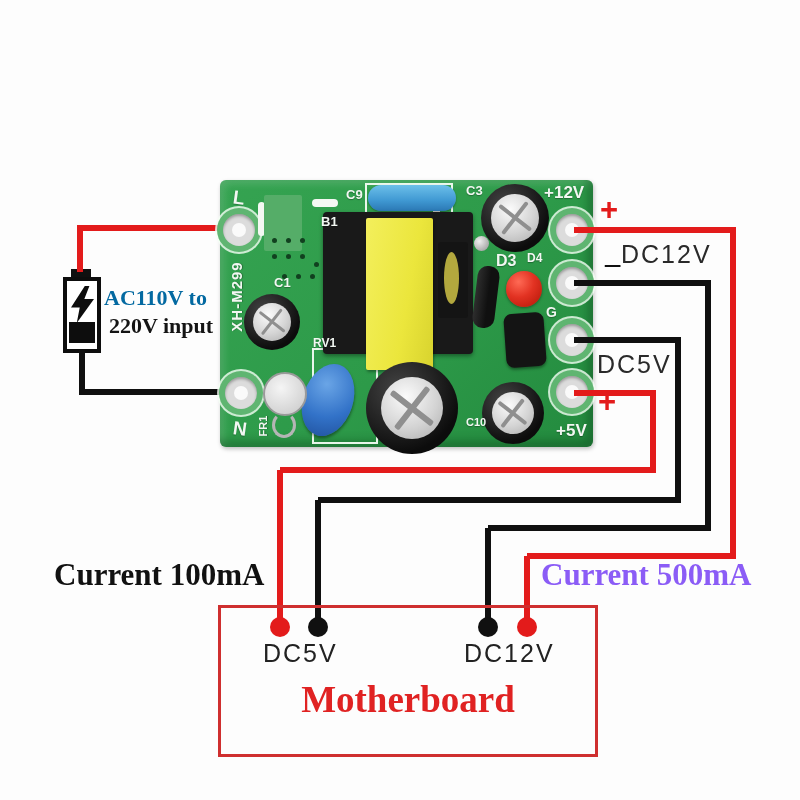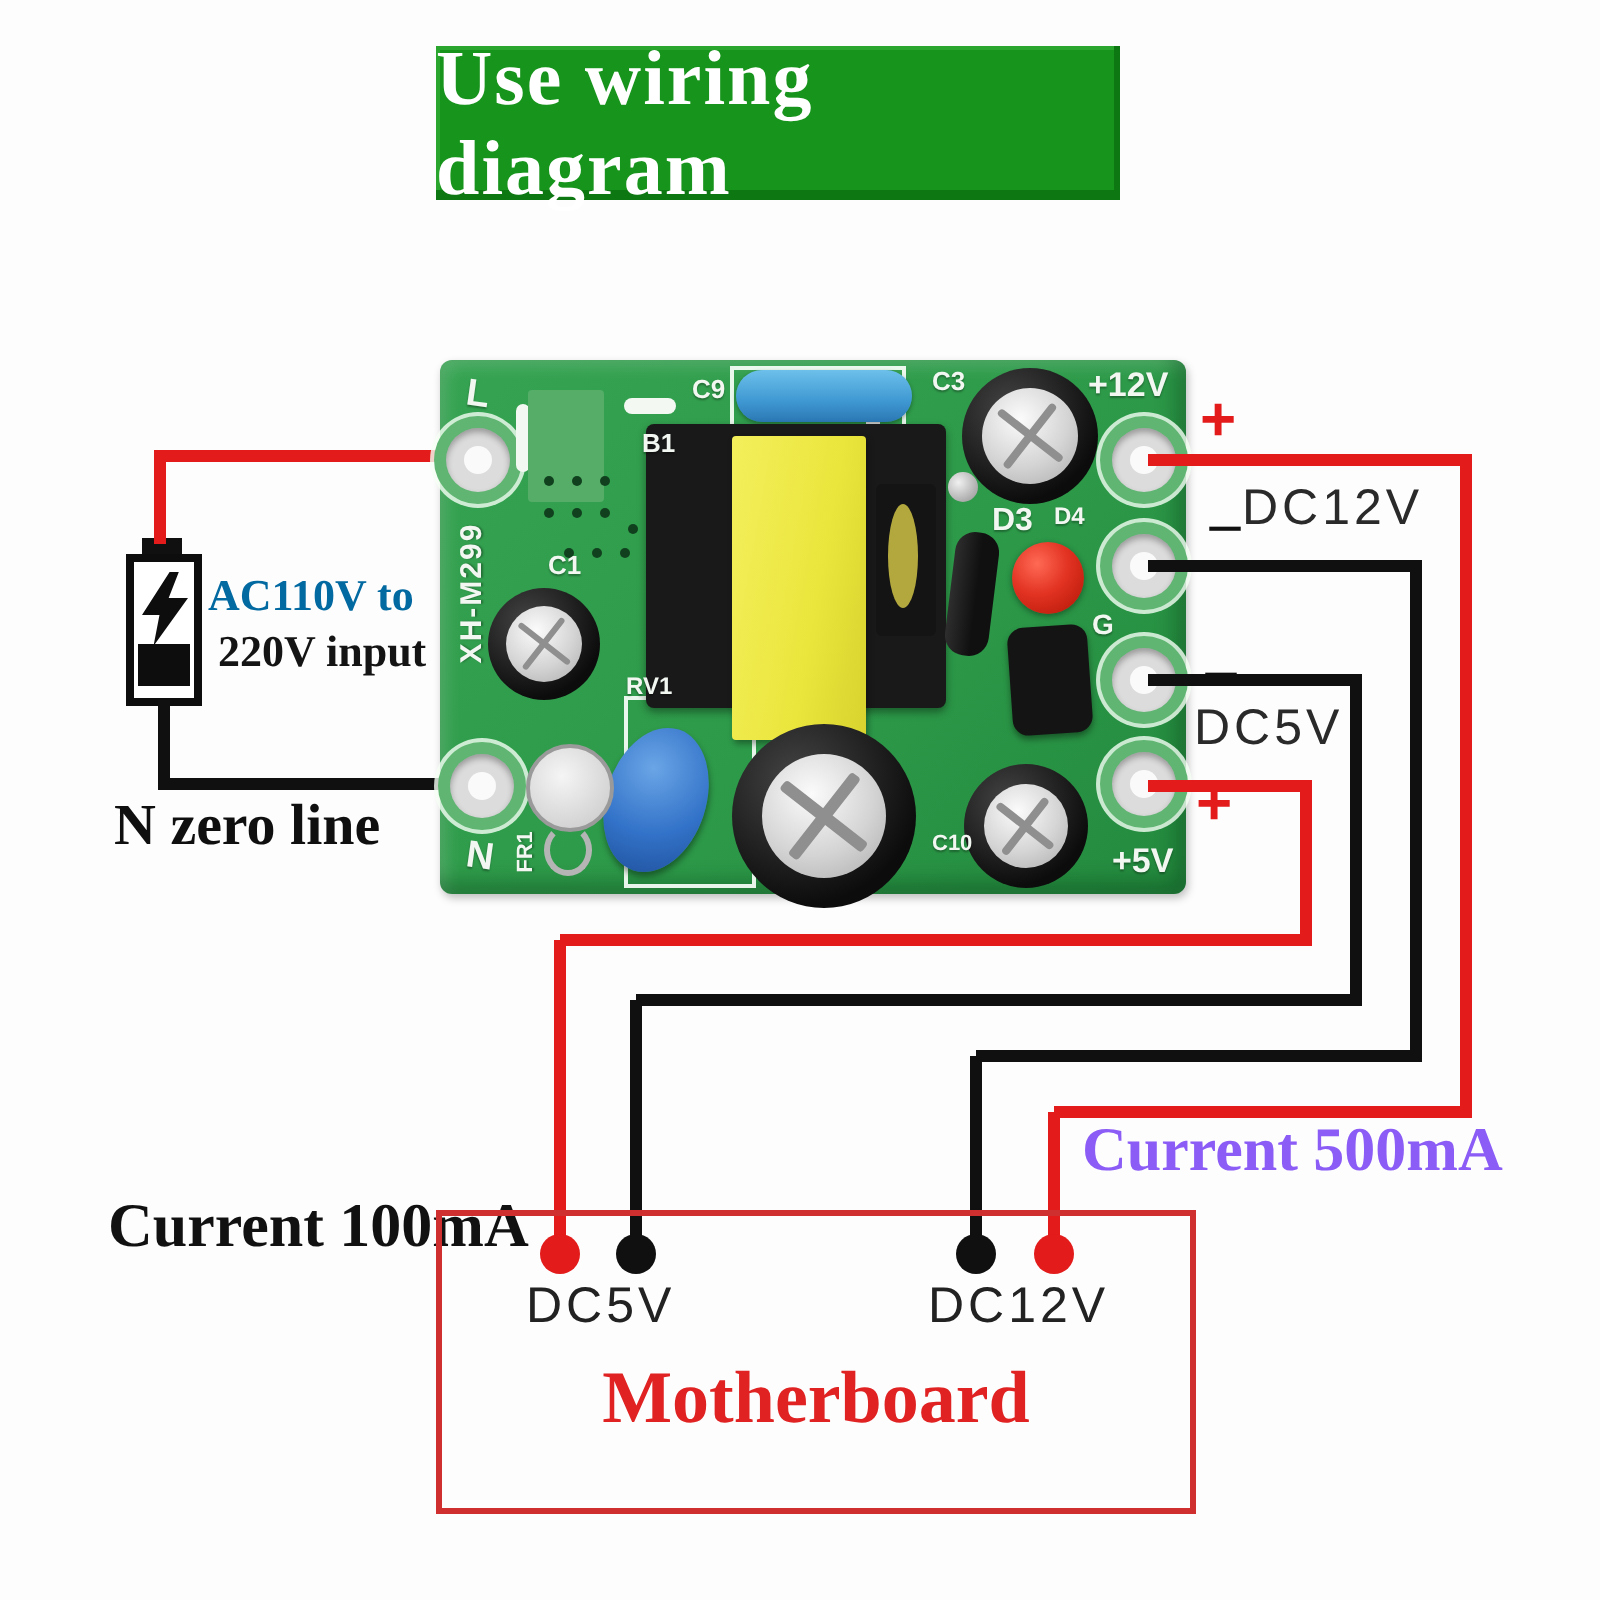--- a/index.html
+++ b/index.html
@@ -44,27 +44,23 @@
   .ecap-top::before,.ecap-top::after{content:"";position:absolute;left:8%;right:8%;top:50%;height:9%;
       background:#8f8f8f;border-radius:2px;}
   .ecap-top::before{transform:translateY(-50%) rotate(38deg);}
   .ecap-top::after{transform:translateY(-50%) rotate(-52deg);}
 </style>
 </head>
 <body>
 
 <div id="stage">
 
-  <div id="banner">
-    <span>Use wiring diagram</span>
-  </div>
 
   <div class="t serif" style="left:104px;top:286px;font-size:22px;color:#0369a1;">AC110V to</div>
   <div class="t serif" style="left:109px;top:314px;font-size:22px;color:#141414;">220V input</div>
-  <div class="t serif" style="left:57px;top:398px;font-size:29px;color:#0f0f0f;">N zero line</div>
 
   <div class="wire blk" style="left:71px;top:269px;width:20px;height:9px;"></div>
   <div style="position:absolute;left:63px;top:277px;width:38px;height:76px;box-sizing:border-box;
               border:4px solid #0d0d0d;background:#fff;"></div>
   <div style="position:absolute;left:71px;top:286px;width:23px;height:37px;background:#0d0d0d;
               clip-path:polygon(60% 0%, 0% 58%, 38% 58%, 25% 100%, 100% 35%, 58% 35%, 80% 0%);"></div>
   <div style="position:absolute;left:69px;top:322px;width:26px;height:21px;background:#0d0d0d;"></div>
 
   <div class="wire red" style="left:77px;top:228px;width:6px;height:44px;"></div>
   <div class="wire red" style="left:77px;top:225px;width:166px;height:6px;"></div>
@@ -179,21 +175,21 @@
   <div class="wire blk" style="left:574px;top:337px;width:107px;height:6px;"></div>
   <div class="wire blk" style="left:675px;top:337px;width:6px;height:166px;"></div>
   <div class="wire blk" style="left:318px;top:497px;width:363px;height:6px;"></div>
   <div class="wire blk" style="left:315px;top:500px;width:6px;height:130px;"></div>
 
   <div class="wire red" style="left:574px;top:390px;width:82px;height:6px;"></div>
   <div class="wire red" style="left:650px;top:390px;width:6px;height:83px;"></div>
   <div class="wire red" style="left:280px;top:467px;width:376px;height:6px;"></div>
   <div class="wire red" style="left:277px;top:470px;width:6px;height:160px;"></div>
 
-  <div class="t serif" style="left:54px;top:558px;font-size:31px;color:#111;margin-top:38px;">Current 100mA</div>
+  <div class="t serif" style="left:54px;top:558px;font-size:31px;color:#111;">Current 100mA</div>
   <div class="t serif" style="left:541px;top:558px;font-size:31px;color:#8b5cf6;">Current 500mA</div>
 
   <div style="position:absolute;left:218px;top:605px;width:380px;height:152px;border:3px solid #cf2f2f;box-sizing:border-box;"></div>
   <div class="dot r" style="left:270px;top:617px;"></div>
   <div class="dot b" style="left:308px;top:617px;"></div>
   <div class="dot b" style="left:478px;top:617px;"></div>
   <div class="dot r" style="left:517px;top:617px;"></div>
   <div class="t sans" style="left:263px;top:640px;font-size:25px;letter-spacing:2px;color:#222;">DC5V</div>
   <div class="t sans" style="left:464px;top:640px;font-size:25px;letter-spacing:2px;color:#222;">DC12V</div>
   <div class="t serif" style="left:218px;top:680px;width:380px;text-align:center;font-size:37px;color:#e02222;">Motherboard</div>

